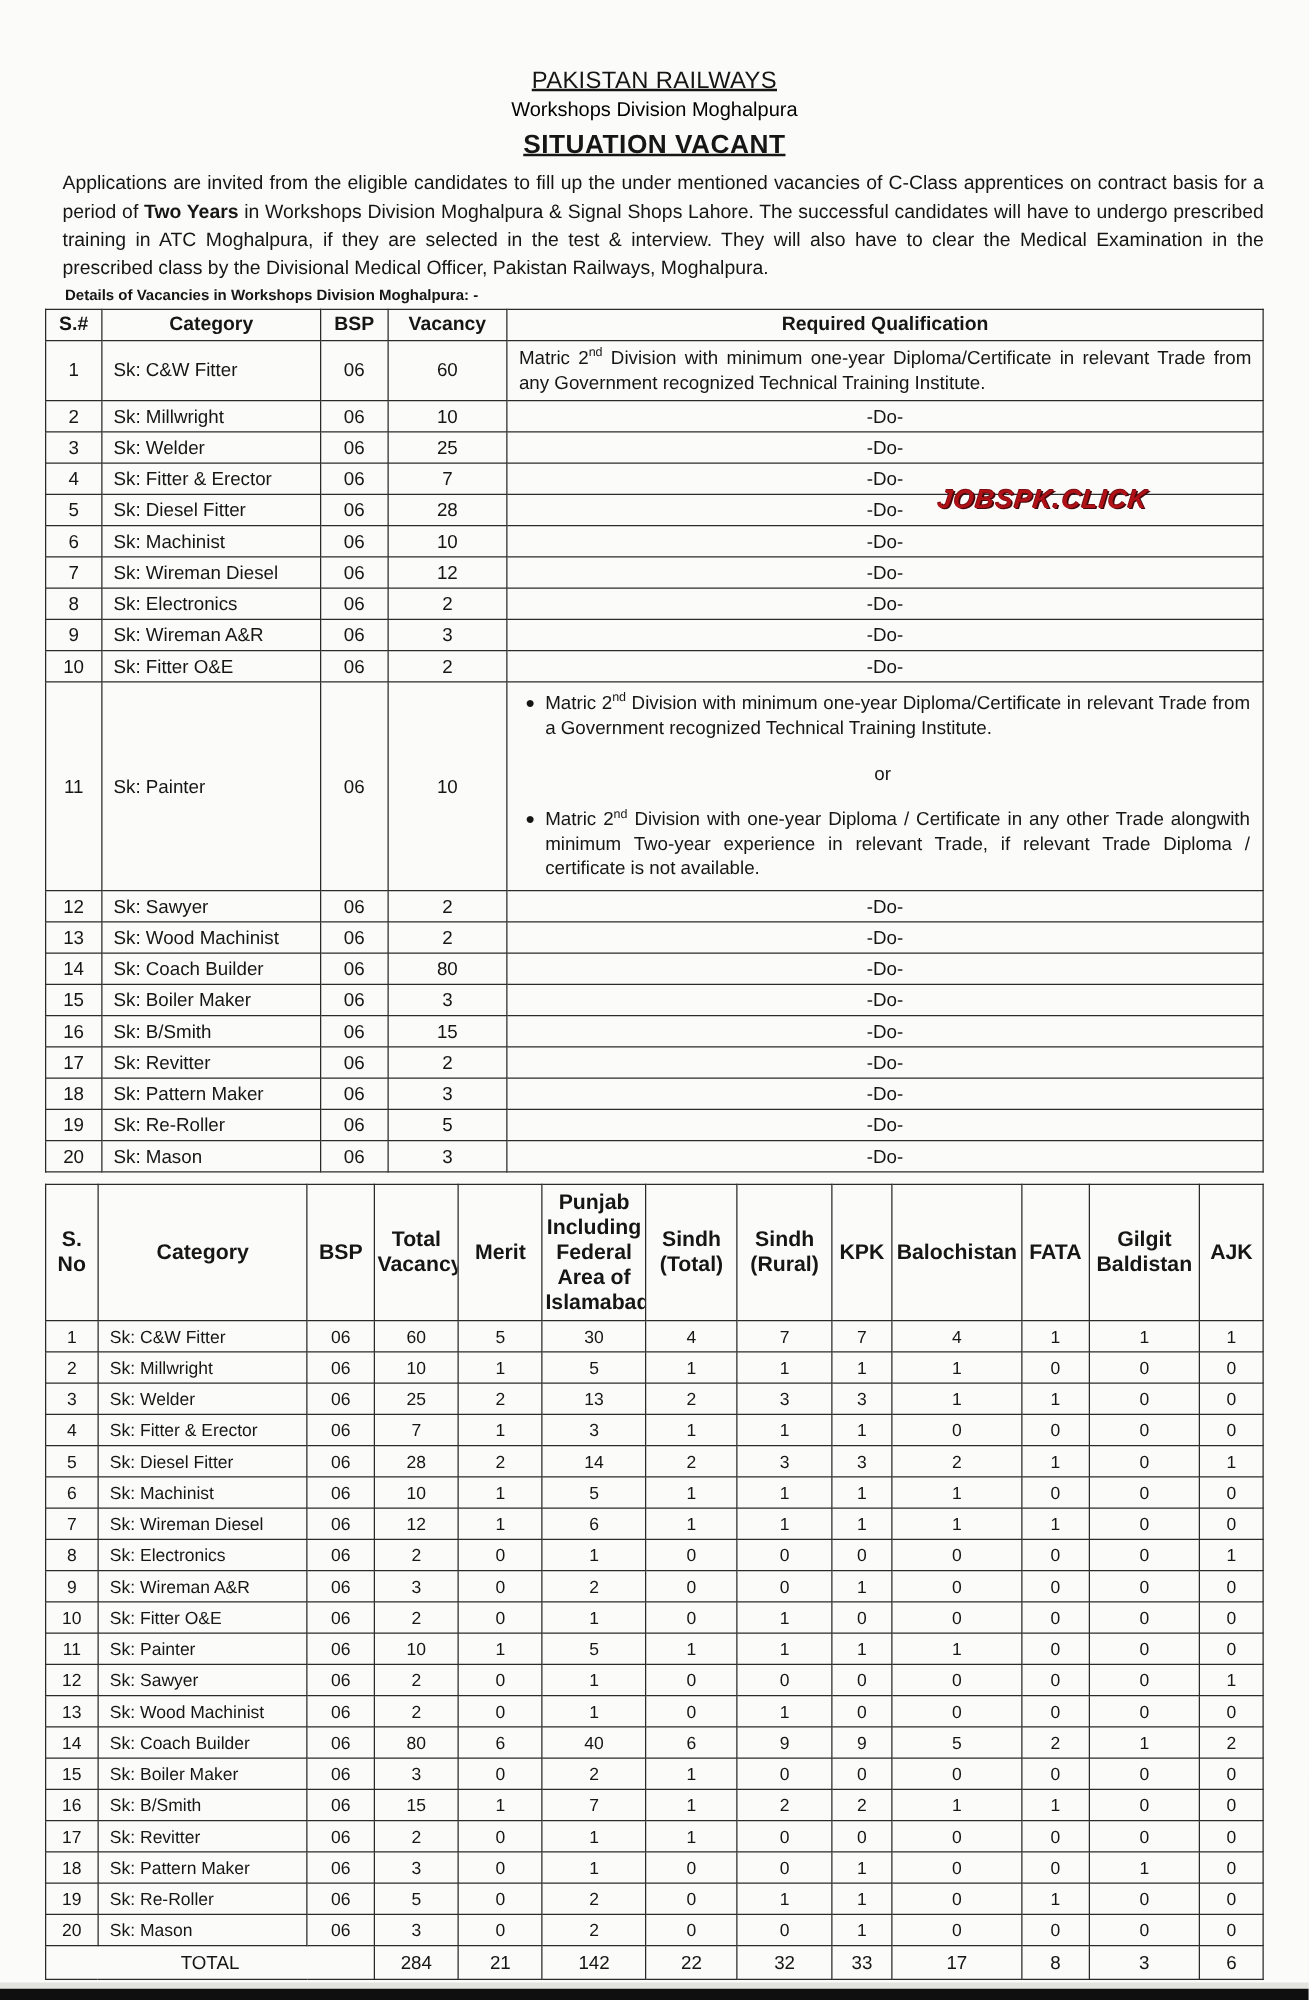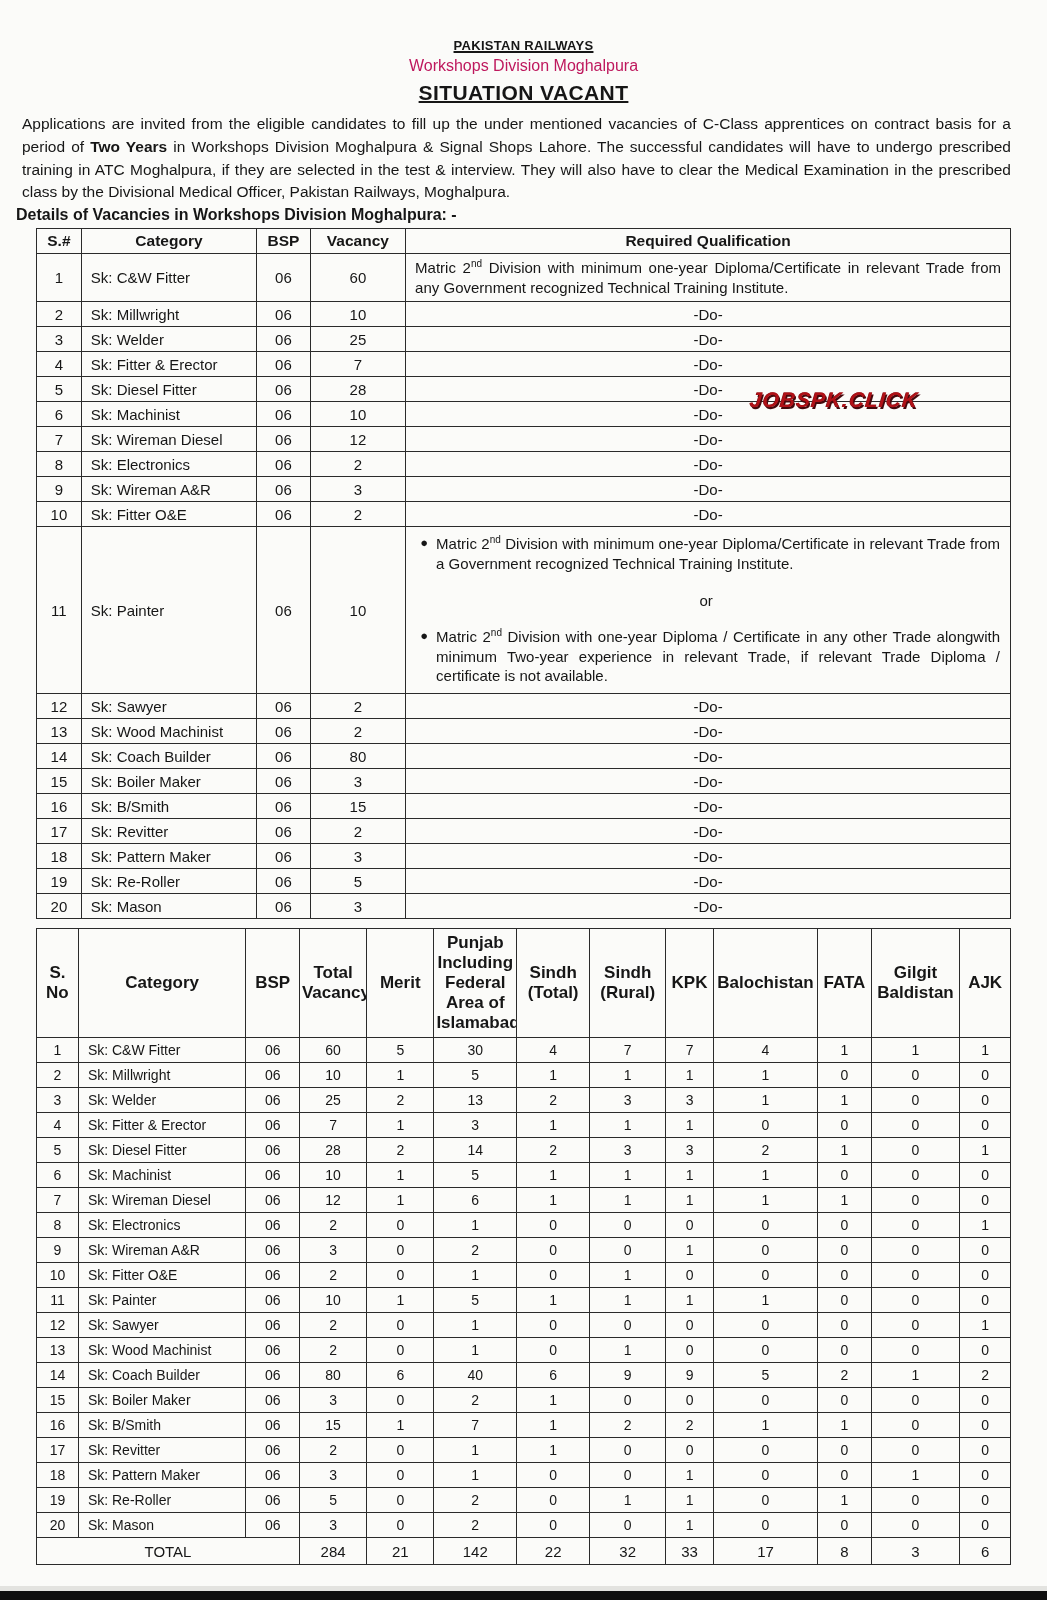--- a/index.html
+++ b/index.html
@@ -11,38 +11,38 @@
   .page {
     position:relative;
     width:1047px; height:1600px;
     margin:0 auto;
     background:#fbfbf9;
     color:#161616;
     overflow:hidden;
   }
   .header-block { text-align:center; padding-top:38px; }
   .doc-title {
-    font-size:13px; font-weight:bold; letter-spacing:.3px;
+    font-size:19px; font-weight:normal; letter-spacing:.3px;
     text-decoration:underline; text-decoration-thickness:2px;
-    margin:0 0 4px 0;
-  }
-  .doc-subtitle { font-size:16px; margin:0 0 6px 0; color:#be185d; }
+    margin:16px 0 4px 0;
+  }
+  .doc-subtitle { font-size:16px; margin:0 0 6px 0; color:#000000; }
   .doc-heading {
     font-size:21px; font-weight:bold; letter-spacing:.4px;
     text-decoration:underline; text-decoration-thickness:2px;
     margin:0;
   }
   .intro {
-    margin:8px 36px 0 22px;
+    margin:8px 36px 0 50px;
     font-size:15.5px; line-height:1.47;
     text-align:justify;
   }
   .details-label {
-    margin:2px 36px 4px 16px;
-    font-size:16px; font-weight:bold;
+    margin:2px 36px 4px 52px;
+    font-size:12px; font-weight:bold;
   }
   table {
     border-collapse:collapse;
     margin-left:36px;
     width:975px;
     table-layout:fixed;
   }
   th, td {
     border:1.6px solid #2b2b2b;
     padding:2.5px 5px;

